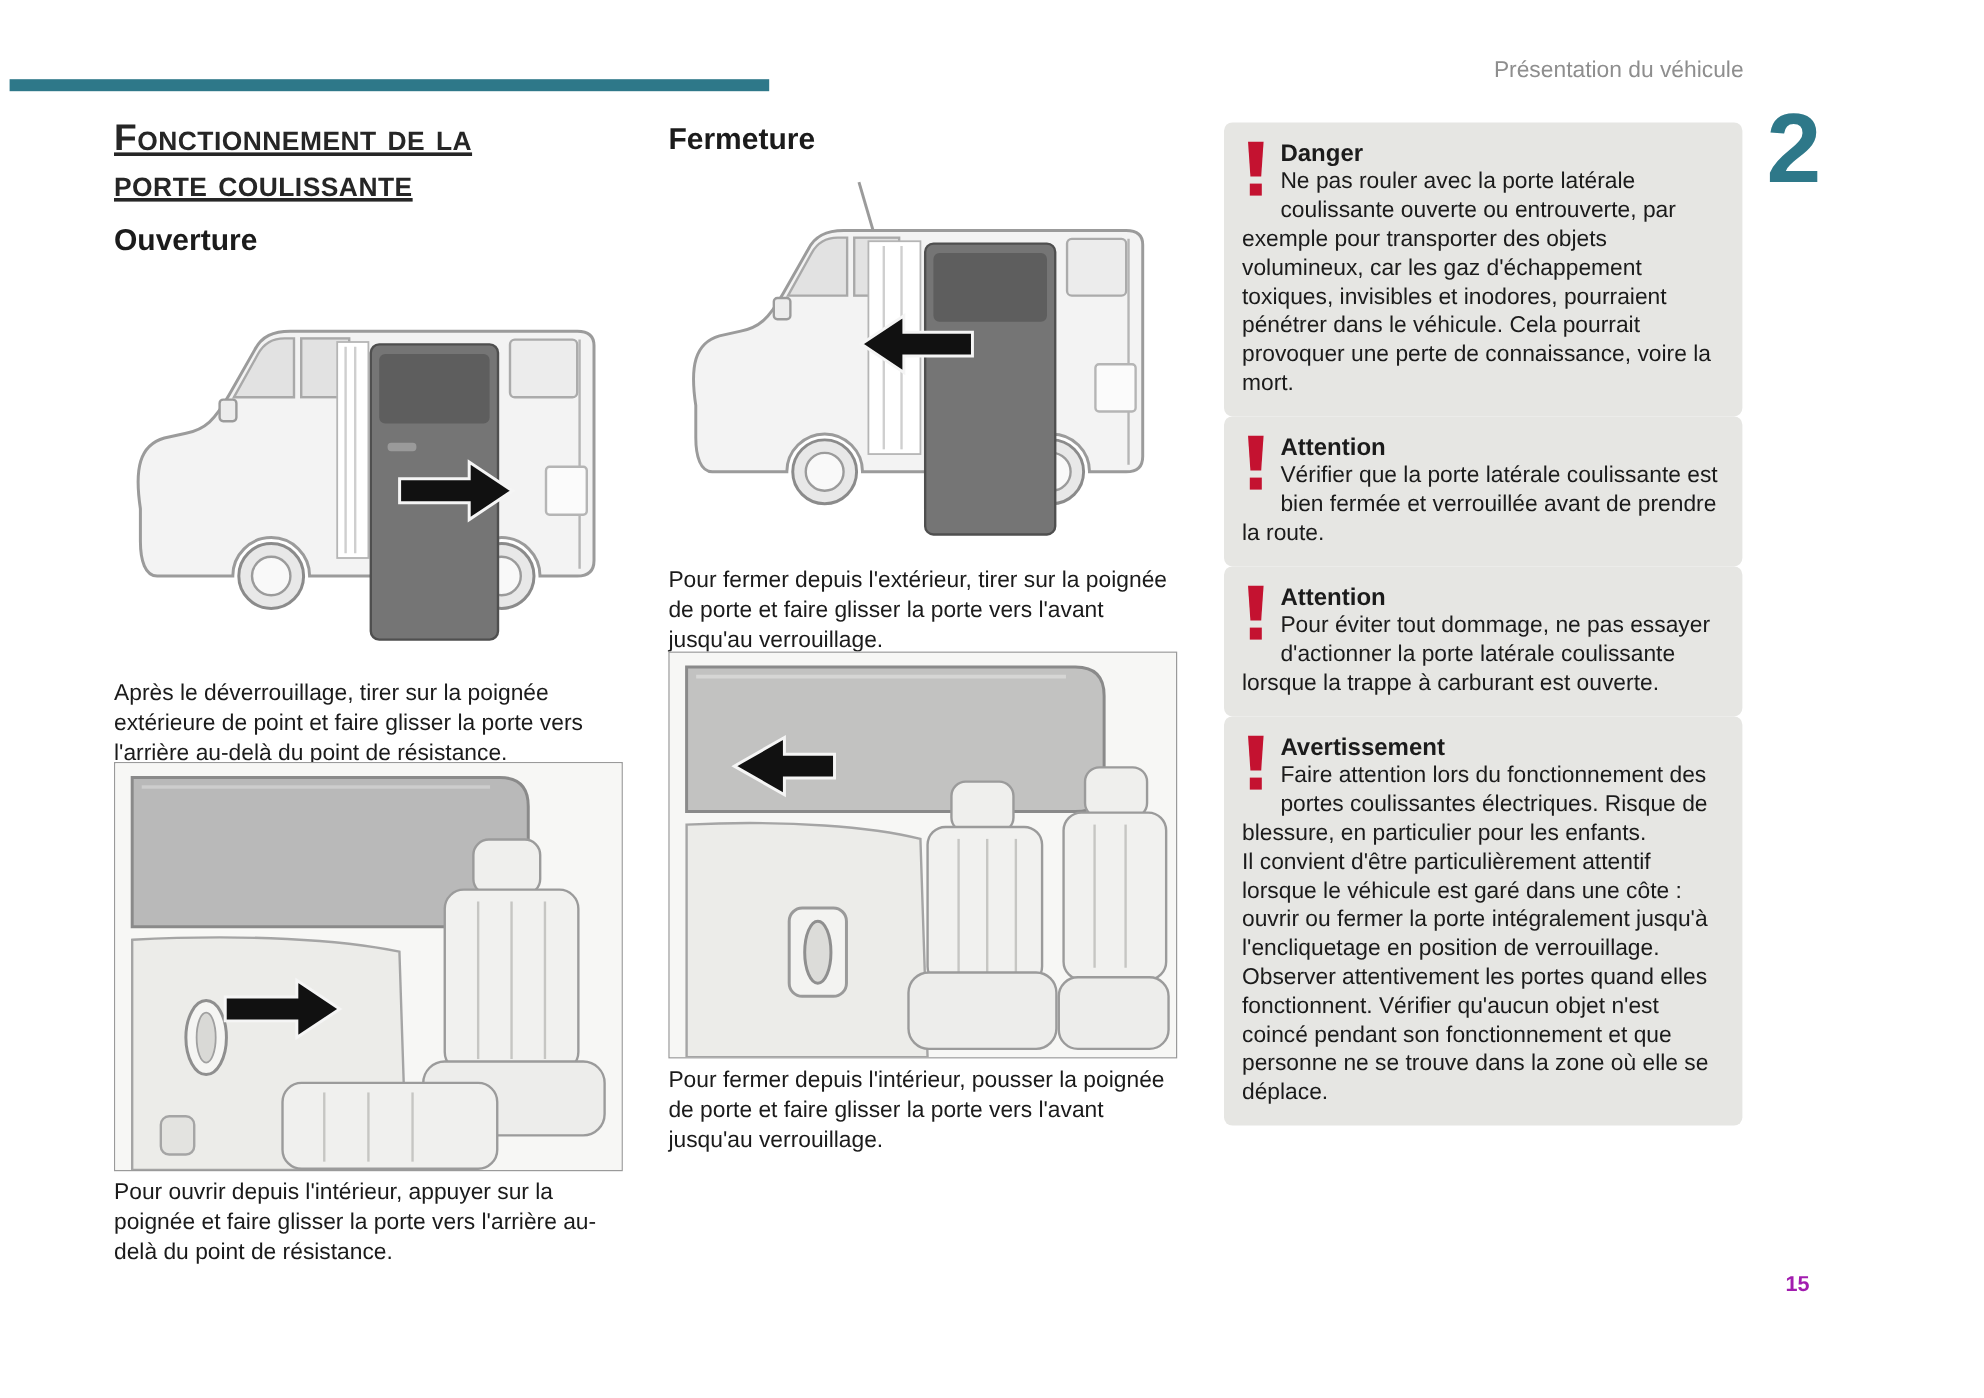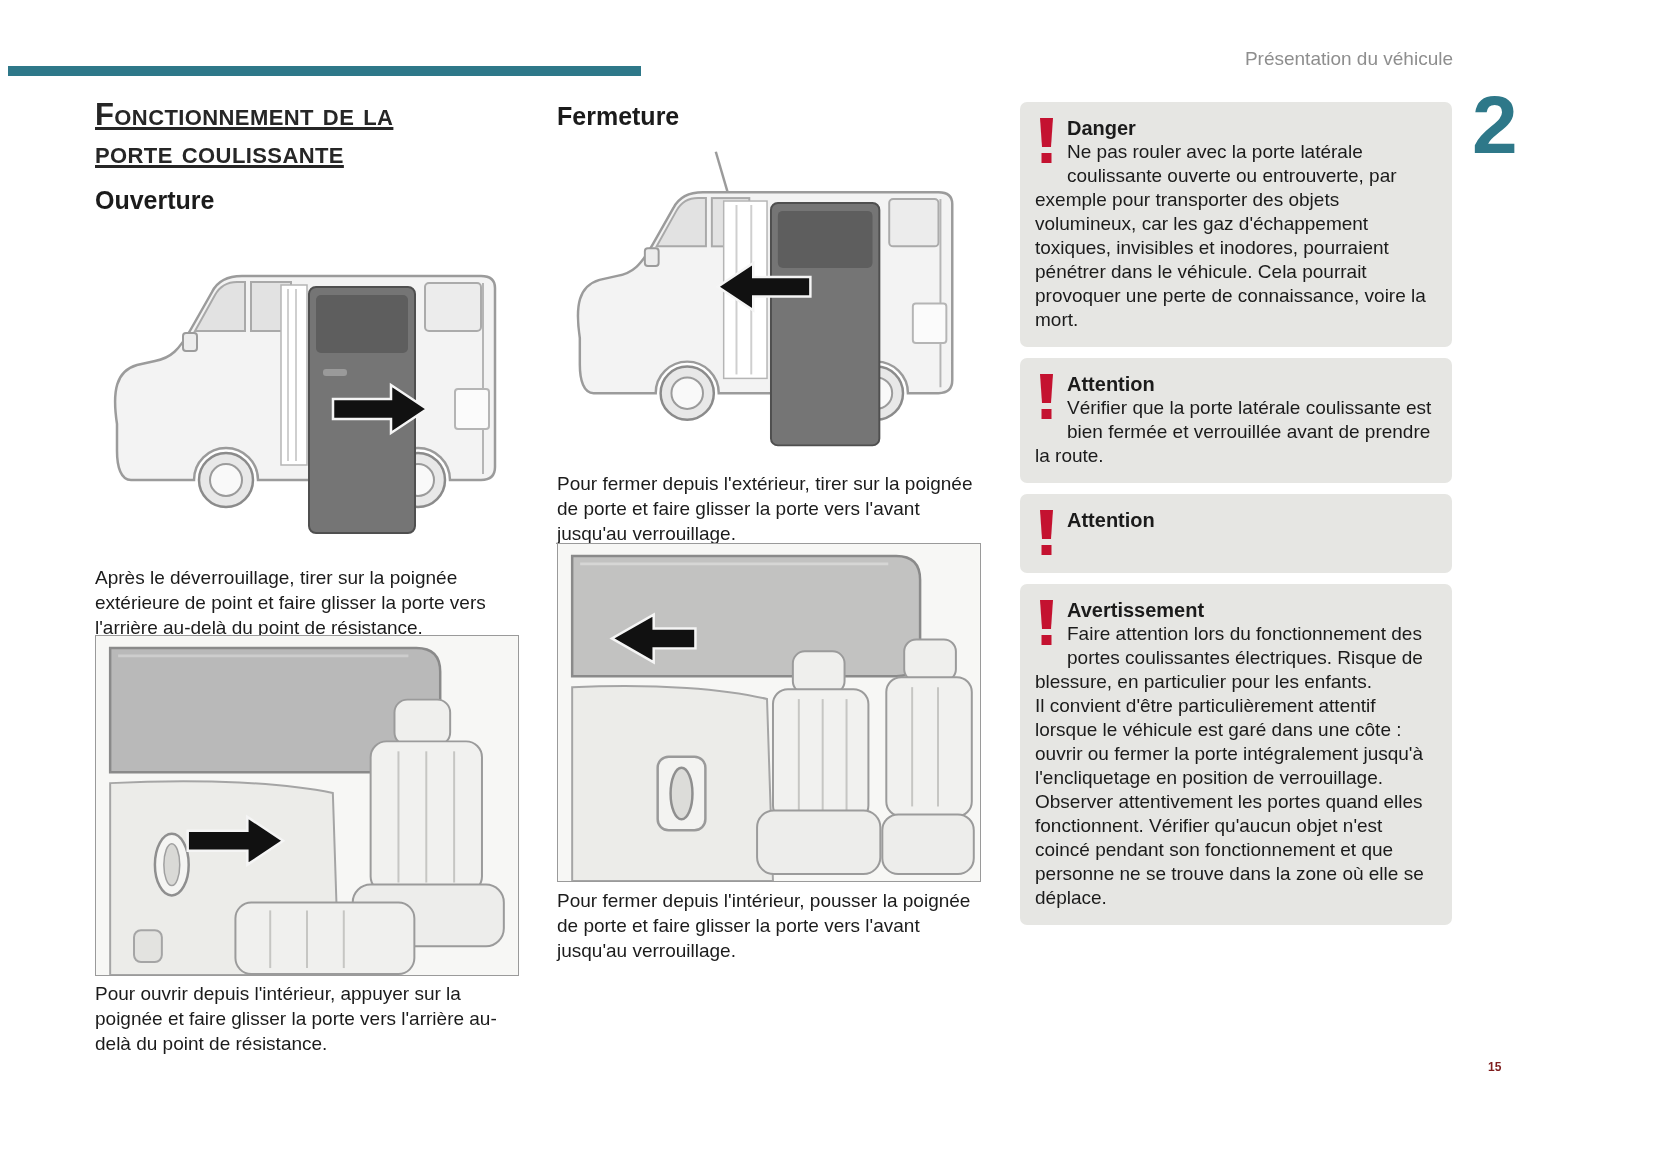--- a/index.html
+++ b/index.html
@@ -5,41 +5,41 @@
   * { margin:0; padding:0; box-sizing:border-box; }
   html,body { background:#ffffff; }
   body { font-family:"Liberation Sans", sans-serif; color:#1b1b1b; }
   .page {
     position:relative; width:1653px; height:1165px;
     background:#ffffff; overflow:hidden;margin-top:14px;
   }
   .accent-bar { position:absolute; left:8px; top:52px; width:633px; height:10px; background:#2e7889; }
   .header-text { position:absolute; right:200px; top:34px; font-size:19px; color:#8e8e8e; }
   .chapter-number { position:absolute; left:1472px; top:70px; font-size:82px; font-weight:bold; color:#2e7889; line-height:1; }
-  .page-number { position:absolute; left:1488px; top:1046px; font-size:12px; font-weight:bold; color:#7f1d1d; }
+  .page-number { position:absolute; left:1488px; top:1046px; font-size:18px; font-weight:bold; color:#a21caf; }
 
   .col-left  { position:absolute; left:95px;  width:428px; top:0; }
   .col-mid   { position:absolute; left:557px; width:424px; top:0; }
 
   .section-title {
     position:absolute; left:0; top:82px; width:428px;
     font-size:31px; font-weight:bold; color:#262626;
     font-variant:small-caps; letter-spacing:0.4px;
     line-height:38px; white-space:pre-line;text-decoration:underline;
   }
   .sub-heading { position:absolute; font-size:25px; font-weight:bold; color:#1b1b1b; }
   .para { position:absolute; width:428px; font-size:19px; line-height:25px; color:#1b1b1b; }
 
   .illu { position:absolute; background:#ffffff; }
   .illu svg { display:block; width:100%; height:100%; }
   .framed { border:1px solid #9a9a9a; background:#fbfbfa; }
 
   .col-right {
     position:absolute; left:1020px; top:88px; width:432px;
-    display:flex; flex-direction:column; gap:11px;
+    display:flex; flex-direction:column; gap:0;
   }
   .warn-box { background:#e6e6e3; border-radius:7px; padding:13px 15px 15px 15px; }
   .warn-icon { float:left; width:17px; height:46px; margin:3px 12px 2px 3px; }
   .warn-title { font-weight:bold; font-size:20px; padding-top:2px; color:#1b1b1b; }
   .warn-text { font-size:19px; line-height:24px; white-space:pre-line; color:#1b1b1b; }
   .right-subheading { font-size:21px; font-weight:bold; color:#1b1b1b; padding:4px 0 2px 0; }
 </style>
 </head>
 <body>
 
@@ -197,20 +197,21 @@
     </div>
 
     <div class="warn-box">
       <span class="warn-icon">
         <svg viewBox="0 0 17 46" width="17" height="46">
             <polygon points="2,0 15,0 13,29 4,29" fill="#c41230"></polygon>
             <rect x="3.5" y="35" width="10" height="10" fill="#c41230"></rect>
           </svg>
       </span>
       <div class="warn-title">Attention</div>
+      <div class="warn-text">Pour éviter tout dommage, ne pas essayer d'actionner la porte latérale coulissante lorsque la trappe à carburant est ouverte.</div>
     </div>
 
 
     <div class="warn-box">
       <span class="warn-icon">
         <svg viewBox="0 0 17 46" width="17" height="46">
             <polygon points="2,0 15,0 13,29 4,29" fill="#c41230"></polygon>
             <rect x="3.5" y="35" width="10" height="10" fill="#c41230"></rect>
           </svg>
       </span>

